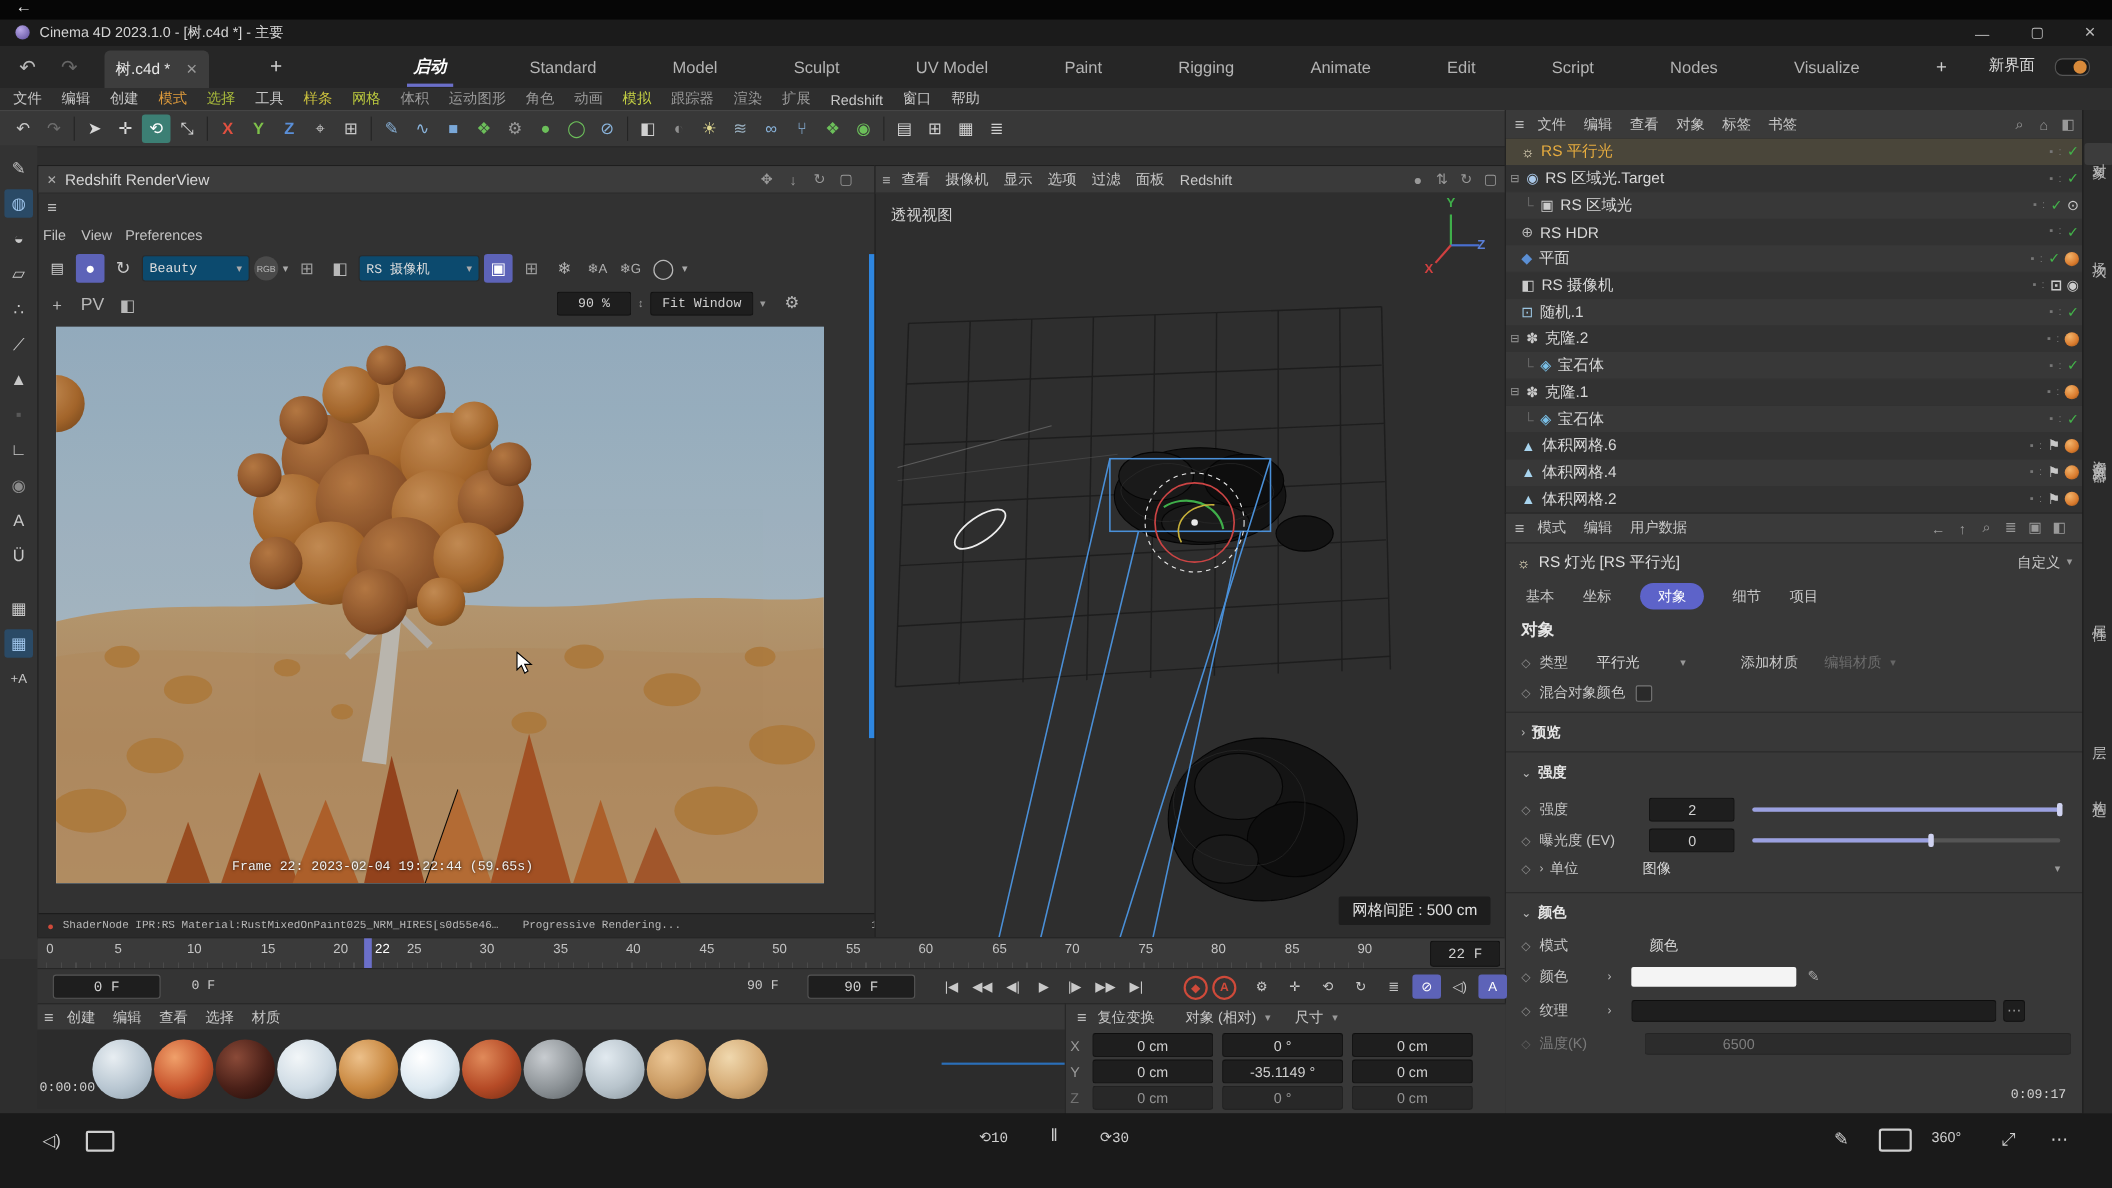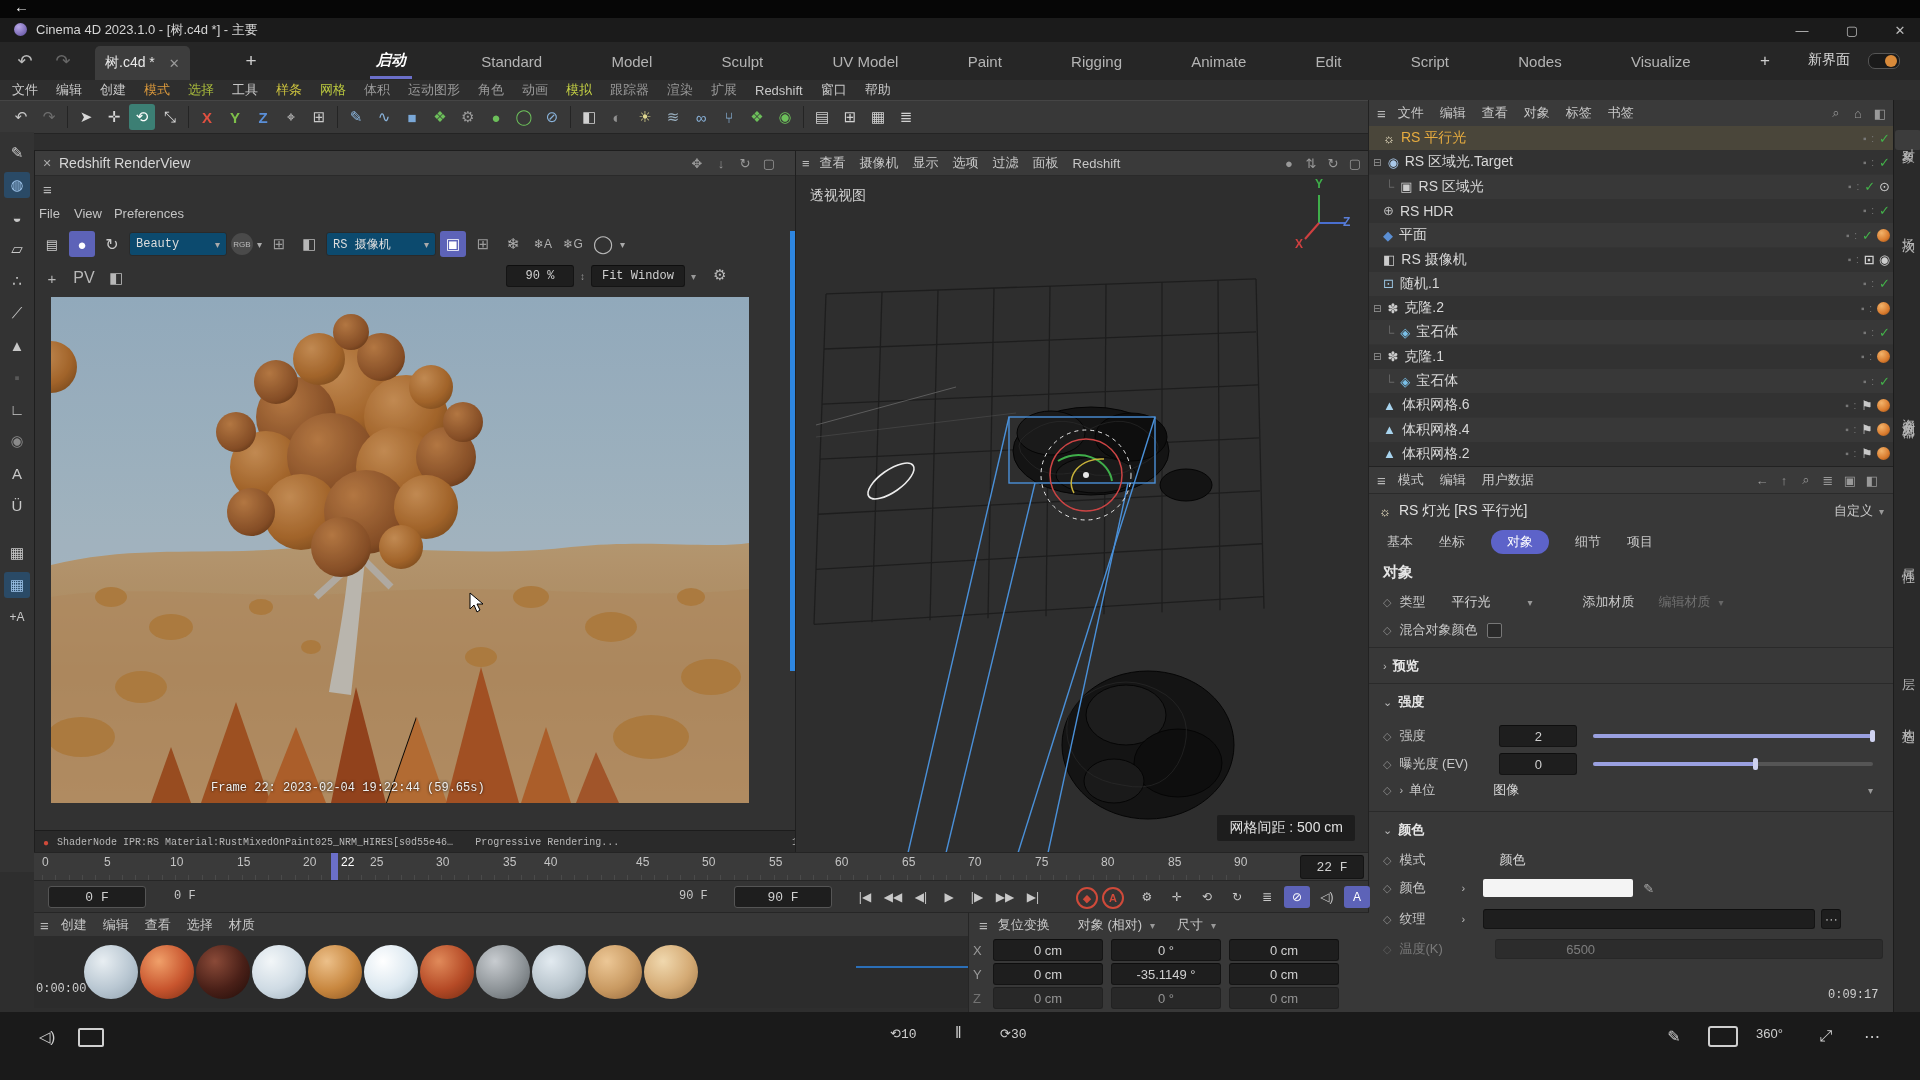--- a/index.html
+++ b/index.html
@@ -669,21 +669,21 @@
   <div class="abs" style="left:34px;top:852px;width:1334px;height:28px;background:#3a3a3a;border-top:1px solid #242424;
        background-image:repeating-linear-gradient(to right,#4a4a4a 0 1px,transparent 1px 13.3px);background-size:1210px 6px;background-position:8px bottom;background-repeat:no-repeat;">
     <span class="rulernum" style="left:8px;">0</span>
     <span class="rulernum" style="left:70px;">5</span>
     <span class="rulernum" style="left:136px;">10</span>
     <span class="rulernum" style="left:203px;">15</span>
     <span class="rulernum" style="left:269px;">20</span>
     <span class="rulernum" style="left:336px;">25</span>
     <span class="rulernum" style="left:402px;">30</span>
     <span class="rulernum" style="left:469px;">35</span>
-    <span class="rulernum" style="left:510px;">40</span>
+    <span class="rulernum" style="left:535px;">40</span>
     <span class="rulernum" style="left:602px;">45</span>
     <span class="rulernum" style="left:668px;">50</span>
     <span class="rulernum" style="left:735px;">55</span>
     <span class="rulernum" style="left:801px;">60</span>
     <span class="rulernum" style="left:868px;">65</span>
     <span class="rulernum" style="left:934px;">70</span>
     <span class="rulernum" style="left:1001px;">75</span>
     <span class="rulernum" style="left:1067px;">80</span>
     <span class="rulernum" style="left:1134px;">85</span>
     <span class="rulernum" style="left:1200px;">90</span>

